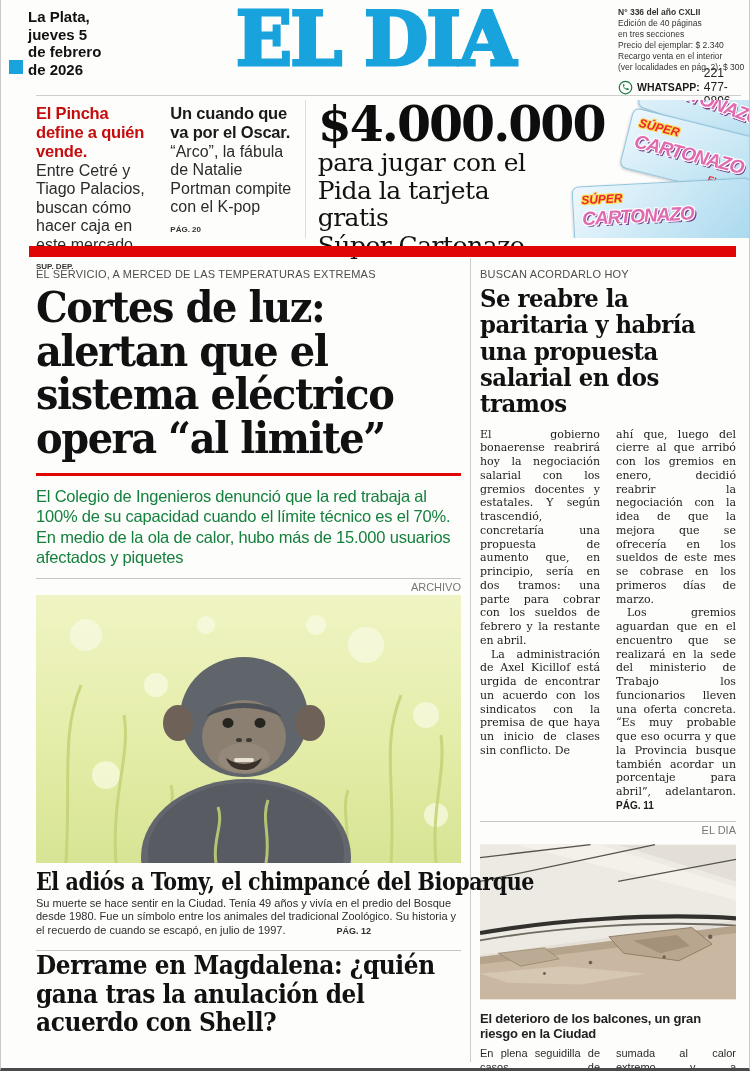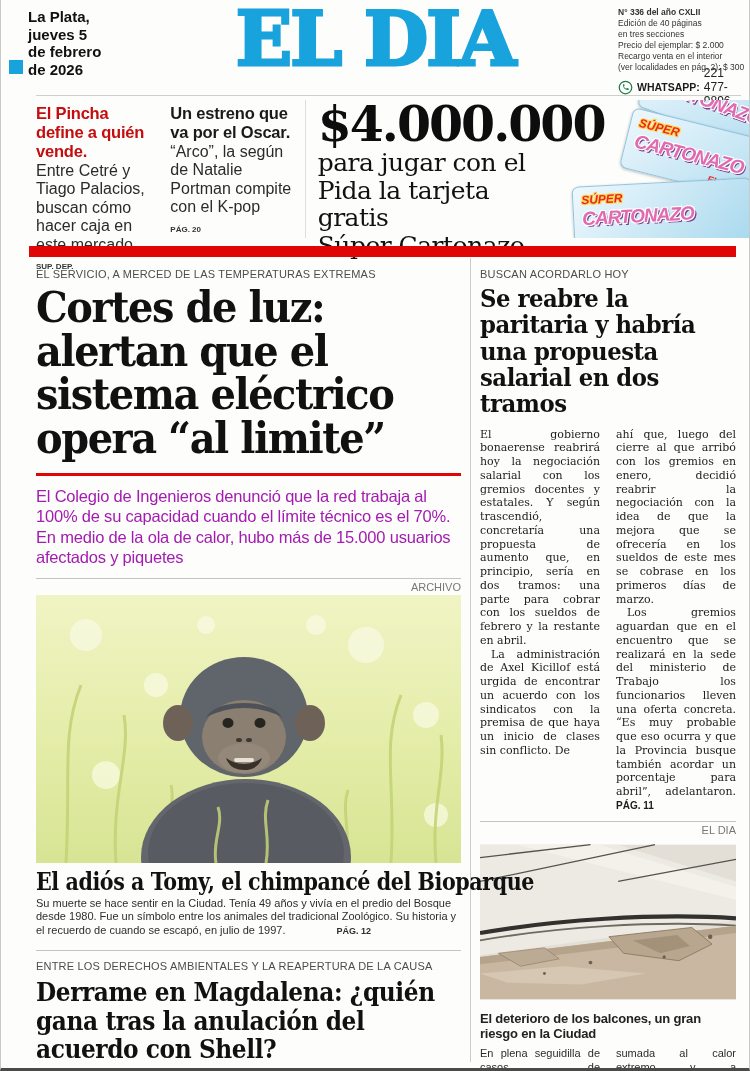--- a/index.html
+++ b/index.html
@@ -53,21 +53,21 @@
   .red-bar{ position:absolute; left:28px; right:13px; top:246px; height:11px; background:#e00606;}
   
   .main{ position:absolute; left:35px; right:5px; top:258px; bottom:0; display:flex;}
   .col-left{ width:425px; padding-top:10px;}
   .v-rule{ width:1px; background:#ccc; margin:0 9px 6px 9px;}
   .col-right{ flex:1; padding-top:10px; padding-right:8px;}
   .kicker{ font-size:11px; color:#4d4d4d; letter-spacing:0.2px; margin-bottom:6px;}
   .hl{ font-family:"DejaVu Serif", serif; font-weight:bold; color:#111;}
   .hl-main{ font-size:42px; line-height:1.04; letter-spacing:-1.5px; transform:scaleX(0.95); transform-origin:0 0; width:105%;}
   .red-rule{ height:3px; background:#e00606; margin:12px 0 10px;}
-  .subhead{ font-size:16.5px; line-height:1.24; letter-spacing:-0.2px; color:#a21caf;}
+  .subhead{ font-size:16.5px; line-height:1.24; letter-spacing:-0.2px; color:#15803d;}
   .pagetag{ font-weight:bold; font-size:9px; color:#333; margin-top:10px;}
   .h-rule{ border-top:1px solid #c4c4c4; margin-top:10px;}
   .credit{ text-align:right; font-size:11px; color:#777; margin:2px 0;}
   .photo{ display:block; width:100%;}
   .hl-tomy{ font-size:24px; line-height:1.05; letter-spacing:-0.5px; margin-top:6px;
     transform:scaleX(0.86); transform-origin:0 50%; width:116%; white-space:nowrap;}
   .caption-sm{ font-size:11px; line-height:1.25; color:#2d2d2d; margin-top:3px;}
   .caption-sm b{ font-size:9px;margin-left:48px;}
   .hl-mag{ font-size:26.5px; line-height:1.08; letter-spacing:-0.5px; transform:scaleX(0.88); transform-origin:0 0; width:113%;}
   .hl-par{ font-size:23.5px; line-height:1.12; letter-spacing:-0.5px; transform:scaleX(0.97); transform-origin:0 0; width:103%;}
@@ -89,21 +89,21 @@
       <span>jueves 5</span>
       <span>de febrero</span>
       <span>de 2026</span>
     </div>
     <div class="blue-square"></div>
     <div class="logo">EL DIA</div>
     <div class="issue-info">
       <div class="b">N° 336 del año CXLII</div>
       <div>Edición de 40 páginas</div>
       <div>en tres secciones</div>
-      <div>Precio del ejemplar: $ 2.000</div>
+      <div>Precio del ejemplar: $ 2.340</div>
       <div>Recargo venta en el interior</div>
       <div>(ver localidades en pág. 2): $ 300</div>
     </div>
     <div class="wa-row">
       <svg class="wa-icon" viewBox="0 0 24 24">
         <circle cx="12" cy="12" r="10" fill="none" stroke="#1e7a43" stroke-width="2"></circle>
         <path d="M8 7 c0 6 4 9 9 9 l0 -2.5 -2.8 -0.8 -1.2 1.2 c-1.8 -0.8 -2.8 -1.9 -3.6 -3.6 l1.2 -1.2 -0.8 -2.8 z" fill="#1e7a43"></path>
       </svg>
       <span class="wa-label">WHATSAPP:</span>
       <span class="wa-number">221 477-9896</span>
@@ -112,22 +112,22 @@
 
   <div class="band-rule"></div>
 
   <div class="teaser-row">
     <div class="teaser">
       <span class="teaser-title red">El Pincha define a quién vende.</span>
       <div class="teaser-body">Entre Cetré y Tiago Palacios, buscan cómo hacer caja en este mercado</div>
       <div class="teaser-page">SUP. DEP.</div>
     </div>
     <div class="teaser">
-      <span class="teaser-title">Un estreno que va por el Oscar.</span>
-      <div class="teaser-body">“Arco”, la según de Natalie Portman compite con el K-pop</div>
+      <span class="teaser-title">Un cuando que va por el Oscar.</span>
+      <div class="teaser-body">“Arco”, la fábula de Natalie Portman compite con el K-pop</div>
       <div class="teaser-page">PÁG. 20</div>
     </div>
     <div class="promo">
       <div class="promo-amount">$4.000.000</div>
       <span class="promo-line">para jugar con el</span>
       <span class="promo-line">Pida la tarjeta gratis</span>
       <span class="promo-line">Súper Cartonazo</span>
     </div>
     <div class="cartonazo">
       <div class="ccard c1">
@@ -214,21 +214,20 @@
         </g>
       </svg>
 
       <div class="hl hl-tomy">El adiós a Tomy, el chimpancé del Bioparque</div>
       <div class="caption-sm">
         <span>Su muerte se hace sentir en la Ciudad. Tenía 49 años y vivía en el predio del Bosque desde 1980. Fue un símbolo entre los animales del tradicional Zoológico. Su historia y el recuerdo de cuando se escapó, en julio de 1997.</span>
         <b>PÁG. 12</b>
       </div>
 
       <div class="h-rule" style="margin-top:12px;"></div>
-      <div class="kicker" style="margin-top:9px;">ENTRE LOS DERECHOS AMBIENTALES Y LA REAPERTURA DE LA CAUSA</div>
       <div class="hl hl-mag">Derrame en Magdalena: ¿quién gana tras la anulación del acuerdo con Shell?</div>
 
     </div>
 
     <div class="v-rule"></div>
 
     <div class="col-right">
       <div class="kicker">BUSCAN ACORDARLO HOY</div>
       <div class="hl hl-par">Se reabre la paritaria y habría una propuesta salarial en dos tramos</div>
       <div class="twocol">

